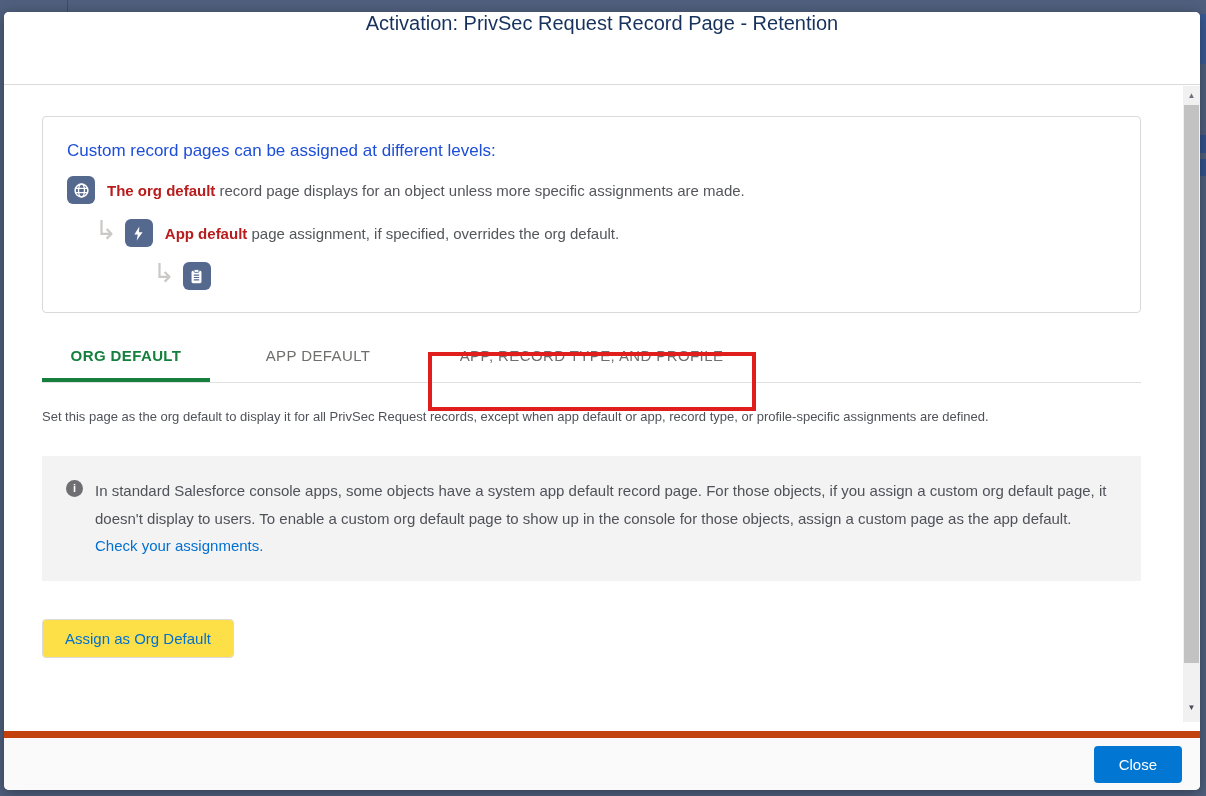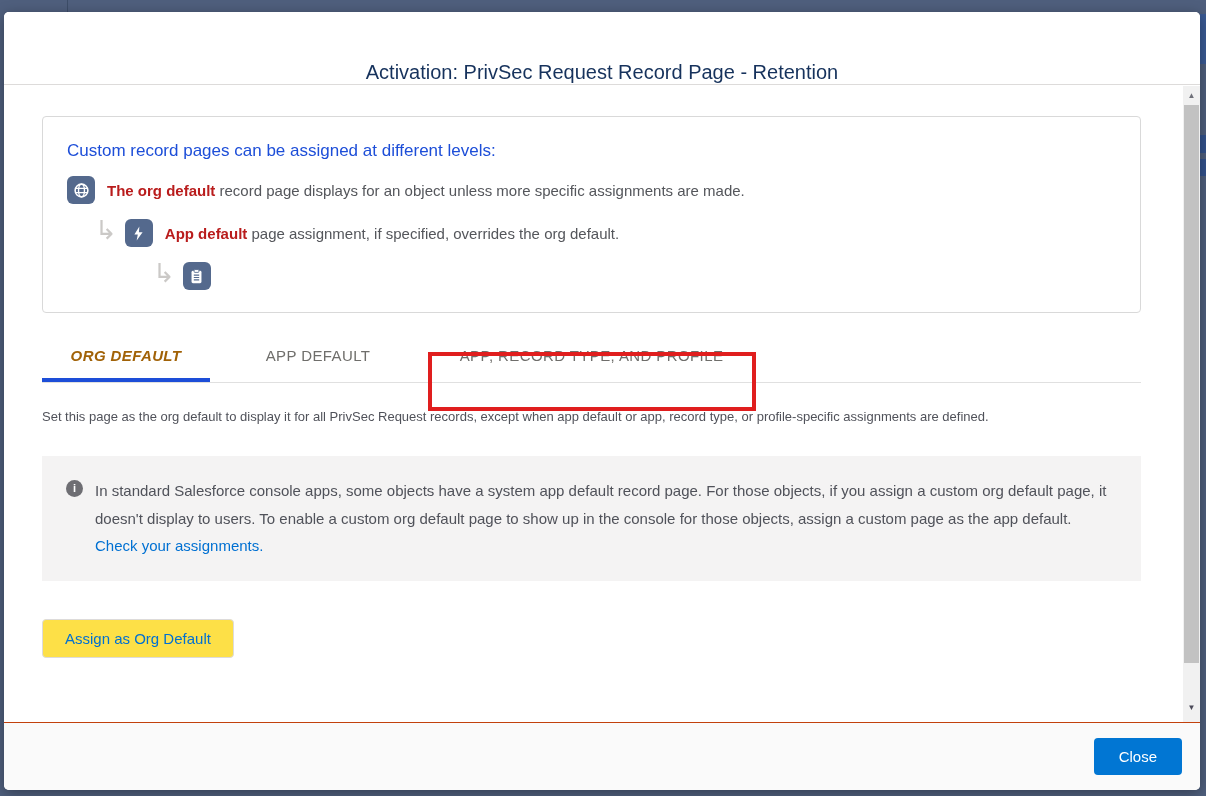--- a/index.html
+++ b/index.html
@@ -8,21 +8,21 @@
 
   .page { position:relative; width:1206px; height:796px; background:#4f5f7d; overflow:hidden; }
   .bg-topbar-divider { position:absolute; left:67px; top:0; width:1px; height:12px; background:#3d4d68; }
   .bg-right-frag1 { position:absolute; right:0; top:14px; width:6px; height:50px; background:#3a5a94; }
   .bg-right-frag2 { position:absolute; right:0; top:135px; width:6px; height:18px; background:#33528c; }
   .bg-right-frag3 { position:absolute; right:0; top:159px; width:6px; height:17px; background:#33528c; }
 
   .modal { position:absolute; left:4px; top:12px; width:1196px; height:778px; background:#fff;
            border-radius:5px; box-shadow:0 3px 14px rgba(0,0,0,.35); }
 
-  .modal-header { height:73px; display:flex; align-items:flex-end; justify-content:center;
+  .modal-header { height:73px; display:flex; align-items:flex-start; justify-content:center;
                   border-bottom:1px solid #dddbda; border-radius:5px 5px 0 0; background:#fff; }
   .modal-title { font-size:20px; color:#16325c; font-weight:400; }
 
   .modal-body { position:absolute; top:74px; left:0; right:0; bottom:68px; background:#fff; overflow:hidden; }
   .body-inner { position:absolute; left:0; right:17px; top:0; bottom:0; padding:30px 42px 0 38px; }
 
   
   .scrollbar { position:absolute; top:0; right:0; bottom:0; width:17px; background:#f1f1f1; }
   .scroll-arrow { position:absolute; left:0; width:17px; height:16px; text-align:center;
                   font-size:8px; line-height:16px; color:#6f7079; cursor:default; }
@@ -41,42 +41,42 @@
                 align-items:center; justify-content:center; margin-right:12px; flex:none; }
   .level-icon svg { width:17px; height:17px; display:block; }
   .level-text { font-size:15px; color:#54565b; }
   .level-text b { color:#b91c1c; font-weight:700; }
   .learn-link { display:inline-block; margin-top:18px; font-size:15px; color:#0070d2; cursor:pointer; }
 
   
   .tabs { display:flex; margin-top:17px; border-bottom:1px solid #e0e0e0; }
   .tab { height:52px; line-height:52px; text-align:center; font-size:15px; letter-spacing:.4px;
          color:#6f6e6b; cursor:pointer; position:relative; padding:0 20px; }
-  .tab.active { color:#a16207; font-weight:700; border-bottom:4px solid #1d4ed8; min-width:168px;font-style:italic; }
+  .tab.active { color:#15803d; font-weight:700; border-bottom:4px solid #15803d; min-width:168px; }
   .tab.t2 { margin-left:20px; min-width:176px; }
   .tab.t3 { margin-left:22px; min-width:327px; }
 
   .annotation-box { position:absolute; left:428px; top:352px; width:328px; height:59px;
                     border:4px solid #e01e1e; pointer-events:none; }
 
   .panel-desc { margin-top:23px; font-size:13px; color:#50525a; line-height:1.75; max-width:1100px; }
 
   .note-box { margin-top:27px; background:#f4f3f3; padding:21px 26px 21px 24px; display:flex; }
   .info-icon { width:17px; height:17px; border-radius:50%; background:#6e6e73; color:#fff;
                font-size:11px; font-weight:700; text-align:center; line-height:17px;
                flex:none; margin-right:12px; margin-top:3px; }
   .note-text { font-size:15px; color:#50525a; line-height:1.85; }
   .note-link { color:#0070d2; cursor:pointer; }
 
   .assign-btn { margin-top:38px; display:inline-block; background:#fde047; border:1px solid #dddbda;
                 border-radius:4px; padding:10px 22px; font-size:15px; color:#0070d2; cursor:pointer;
                 font-family:"Liberation Sans", sans-serif; }
 
-  .modal-footer { position:absolute; left:0; right:0; bottom:0; height:68px; background:#fafafa;
-                  border-top:1px solid #c2410c; border-radius:0 0 5px 5px;
+  .modal-footer { position:absolute; left:0; right:0; bottom:0; height:59px; background:#fafafa;
+                  border-top:7px solid #c2410c; border-radius:0 0 5px 5px;
                   display:flex; align-items:center; justify-content:flex-end; padding-right:18px; }
   .close-btn { background:#0176d3; color:#fff; border:none; border-radius:4px; padding:10px 25px;
                font-size:15px; cursor:pointer; font-family:"Liberation Sans", sans-serif; }
 </style>
 </head>
 <body>
 
 <div class="page">
   <div class="bg-topbar-divider"></div>
   <div class="bg-right-frag1"></div>

